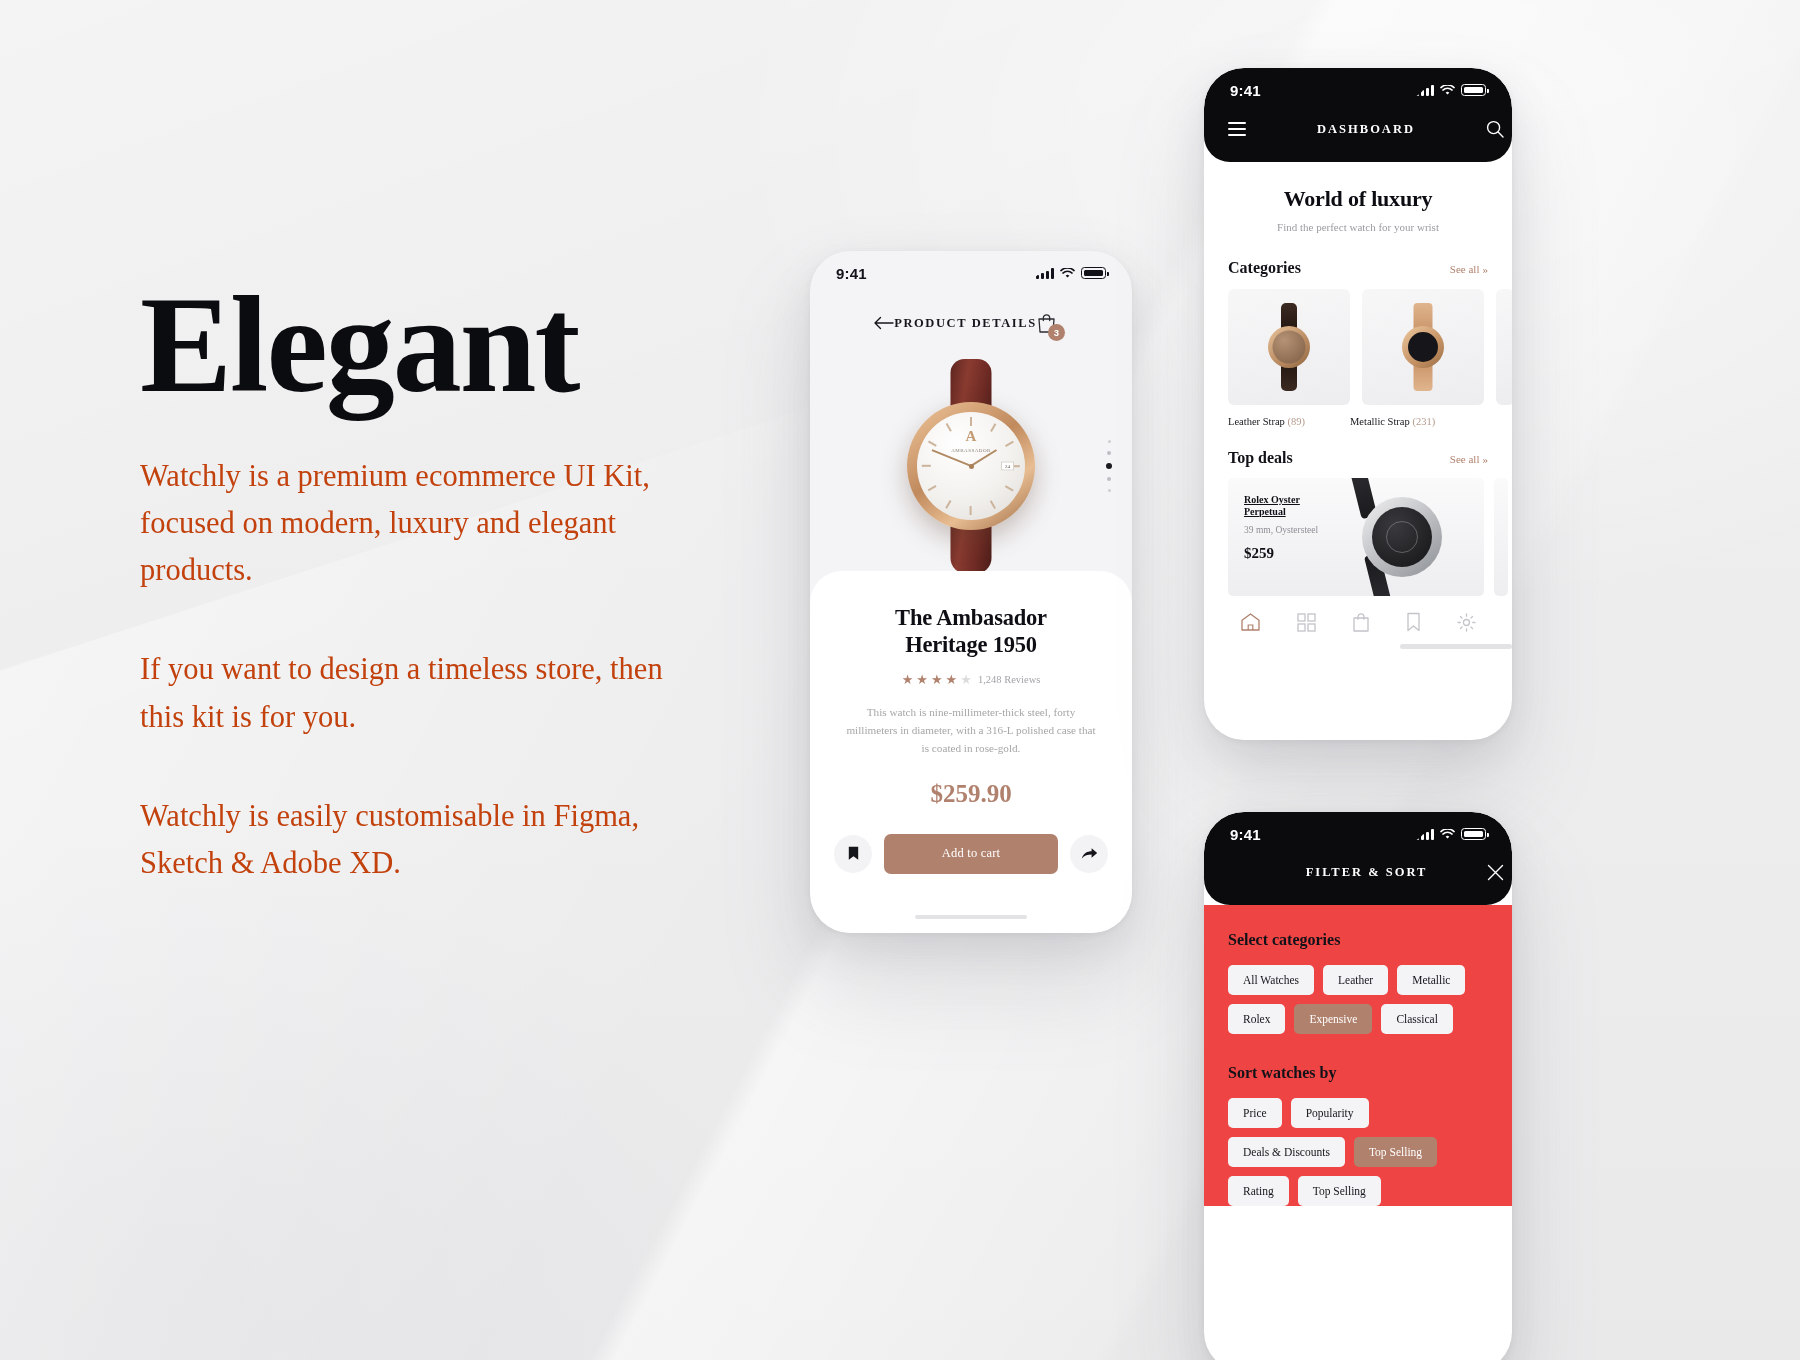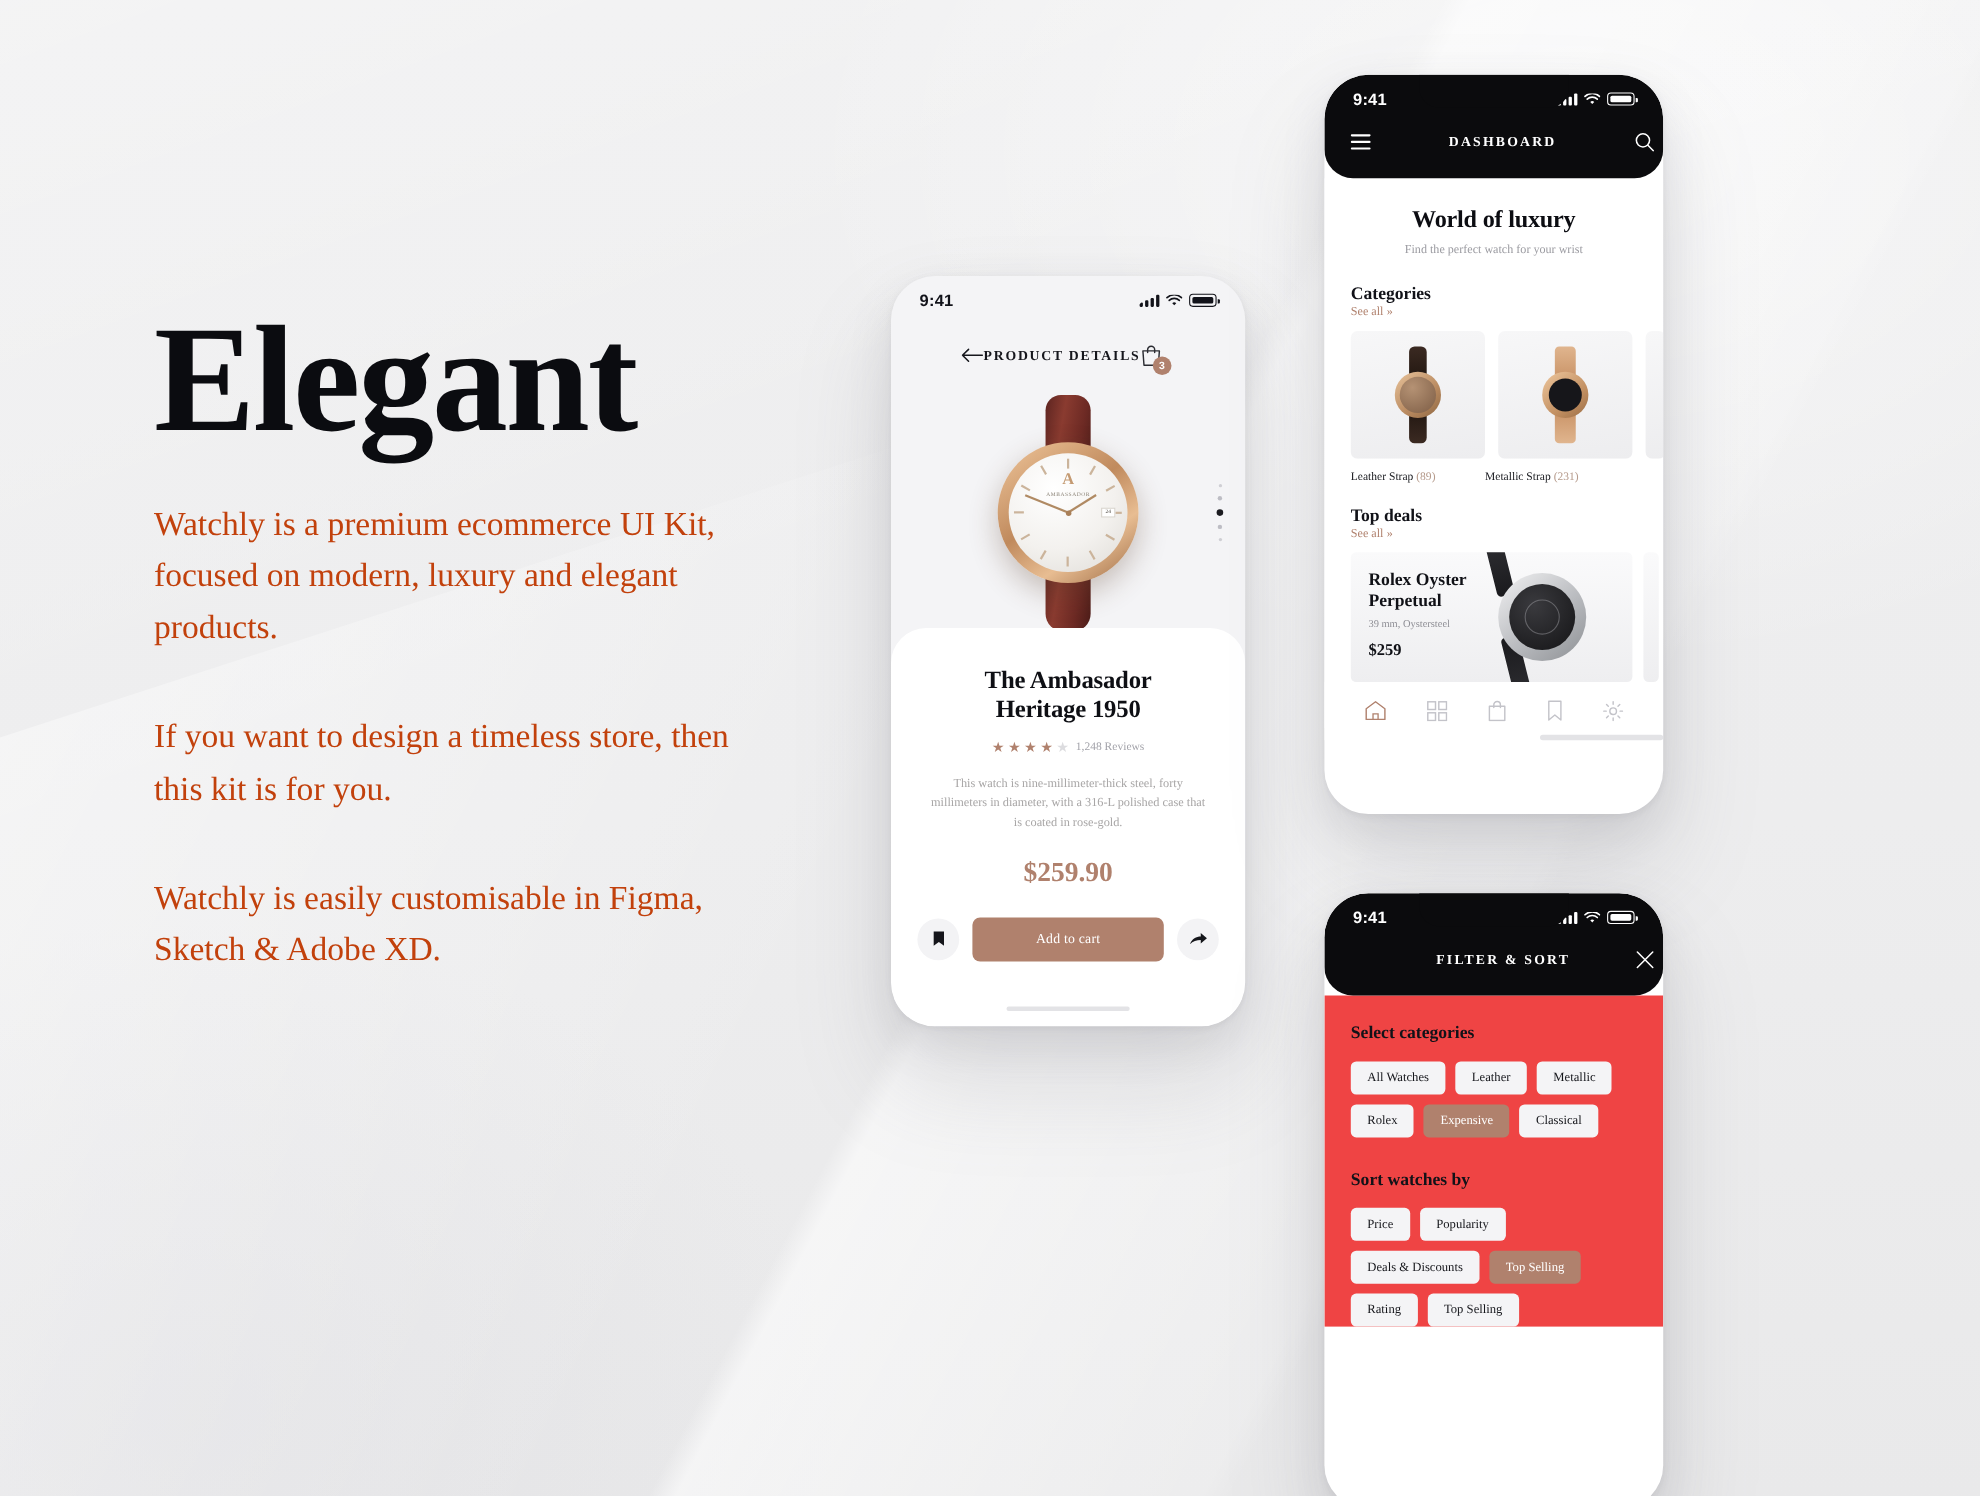--- a/index.html
+++ b/index.html
@@ -256,21 +256,21 @@
   .burger { display:flex; flex-direction:column; gap:4px; }
   .burger i { display:block; width:18px; height:1.7px; background:#fff; border-radius:1px; }
 
   .dash-body { padding: 0 0 0 0; background:#fff; }
   .dash-hero { text-align:center; padding: 24px 0 4px; }
   .dash-hero h2 { font-size: 22px; font-weight: 700; color:#0c0d12; letter-spacing:-.2px; }
   .dash-hero p { font-size: 11px; color:#9b9ba1; margin-top: 9px; }
 
   .sec-head {
     display:flex; align-items:baseline; justify-content:space-between;
-    padding: 0 24px; margin-top: 22px; flex-direction: column;
+    padding: 0 24px; margin-top: 22px;
   }
   .sec-head h3 { font-size: 16px; font-weight:700; color:#111218; }
   .see-all { font-size: 11px; color:#b0816d; display:flex; align-items:center; gap:3px; }
 
   .cat-row { display:flex; gap:12px; padding: 12px 0 0 24px; overflow:hidden; }
   .cat-card {
     width: 122px; height: 116px; flex:none; border-radius: 6px;
     background: linear-gradient(170deg,#f7f7f8,#ededef);
     display:flex; align-items:center; justify-content:center;
   }
@@ -280,21 +280,21 @@
   .cat-label .cnt { color:#b59a8b; }
 
   .deal-row { display:flex; gap:10px; padding: 11px 0 0 24px; overflow:hidden; }
   .deal-card {
     width: 256px; flex:none; height: 118px; border-radius: 5px;
     background: linear-gradient(180deg,#fafafb,#eeeef0);
     display:flex; align-items:stretch; overflow:hidden;
   }
   .deal-card.peek { width: 14px; }
   .deal-info { padding: 16px 0 0 16px; width: 120px; }
-  .deal-info h4 { font-size: 16px; font-weight:700; line-height:1.2; color:#101116; }
+  .deal-info h4 { font-size: 10px; font-weight:700; line-height:1.2; color:#101116;text-decoration:underline; }
   .deal-info .sub { font-size: 9.5px; color:#8e8e95; margin-top: 7px; }
   .deal-info .price { font-size: 15px; font-weight:700; color:#101116; margin-top: 10px; }
   .deal-img { flex:1; position:relative; }
 
   .tabbar {
     display:flex; align-items:center; justify-content:space-around;
     padding: 16px 18px 6px;
     background:#fff;
   }
   .tab-ic { color:#c3c3c9; }

